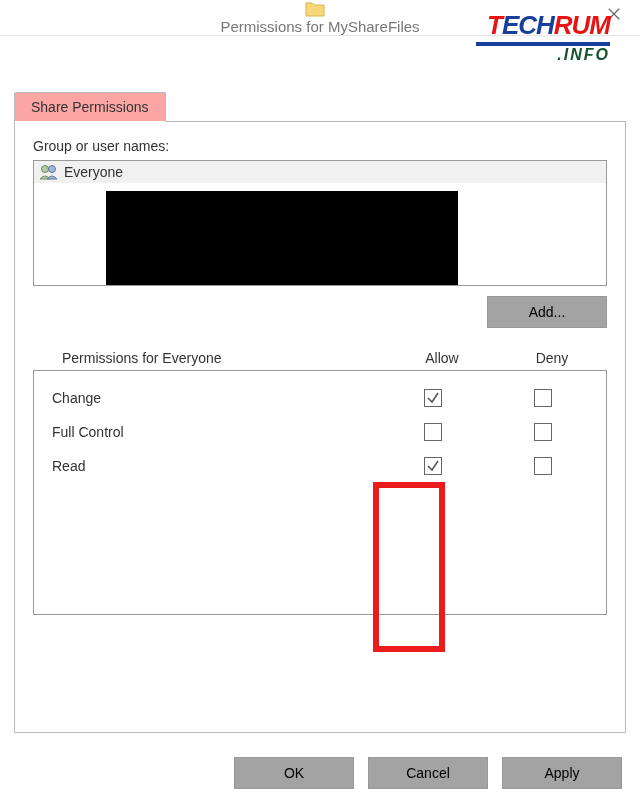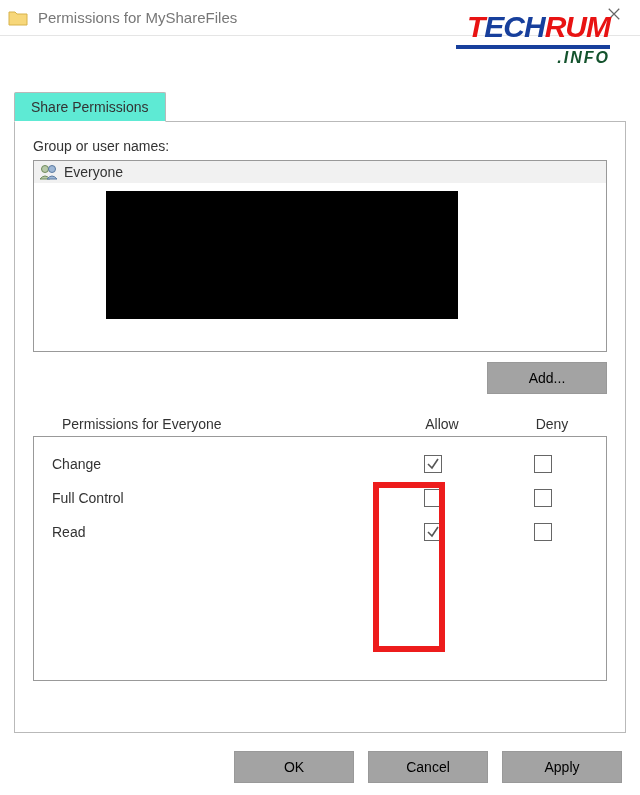--- a/index.html
+++ b/index.html
@@ -12,20 +12,21 @@
       position: relative;
       color: #333;
     }
     .titlebar {
       display: flex;
       align-items: center;
       height: 36px;
       padding: 0 8px;
       background: #fff;
       border-bottom: 1px solid #e5e5e5;
+      flex-direction: column;
     }
     .titlebar .folder-ic {
       width: 20px; height: 18px;
       margin-right: 10px;
     }
     .titlebar .title-text { color: #777; font-size: 15px; }
     .close-x {
       position: absolute;
       right: 14px; top: 2px;
       width: 24px; height: 24px;
@@ -35,21 +36,21 @@
       line-height: 1;
       cursor: pointer;
     }
     .logo {
       position: absolute;
       top: 10px; right: 30px;
       text-align: right;
     }
     .logo .t1 {
       font-family: Arial, sans-serif;
-      font-size: 30px;
+      font-size: 26px;
       font-weight: 900;
       font-style: italic;
       letter-spacing: -1px;
       margin-left: 11px;
     }
     .logo .t1 .red { color: #e81313; }
     .logo .t1 .blue { color: #173f9c; }
     .logo .bar {
       height: 4px; background: #173f9c; margin-top: 1px;
       position: relative;
@@ -57,37 +58,37 @@
     .logo .info {
       color:#14532d;font-weight:900;font-style:italic;font-size:16px;
       letter-spacing:2px;
     }
     .tab-area { padding: 56px 14px 0 14px; }
     .tab {
       display: inline-block;
       padding: 6px 16px;
       border: 1px solid #b9b9b9;
       border-bottom: 1px solid #fff;
-      background: #5eead4;
+      background: #fca5a5;
       position: relative;
       z-index: 2;
       border-radius: 2px 2px 0 0;
     }
     .panel {
       border: 1px solid #b9b9b9;
       margin-top: -1px;
       padding: 16px 18px 18px 18px;
       background: #fff;
       height: 612px;
       position: relative;
     }
     .label { color: #333; margin-bottom: 6px; display:block; }
     .group-list {
       border: 1px solid #999;
-      height: 192px;
+      height: 126px;
       background: #fff;
       position: relative;
       overflow:hidden;
     }
     .group-item {
       display:flex; align-items:center;
       padding: 2px 4px;
       background: #f1f1f1;
     }
     .group-ic { width: 22px; height: 18px; margin-right: 4px; }
@@ -141,21 +142,21 @@
       background:#fff;
     }
     .chk svg { width:14px;height:14px; }
     .highlight {
       position:absolute;
       border: 6px solid #ed1c1c;
       pointer-events:none;
     }
     .footer {
       position:absolute;
-      bottom: 12px; right: 18px;
+      bottom: 6px; right: 18px;
       display:flex; gap: 14px; justify-content: space-between;
     }
   </style>
 </head>
 <body>
 
 <div class="titlebar">
   <svg class="folder-ic" viewBox="0 0 20 18">
     <path d="M1 3 L7 3 L9 5 L19 5 L19 16 L1 16 Z" fill="#f7d77a" stroke="#d7b24a"></path>
   </svg>

